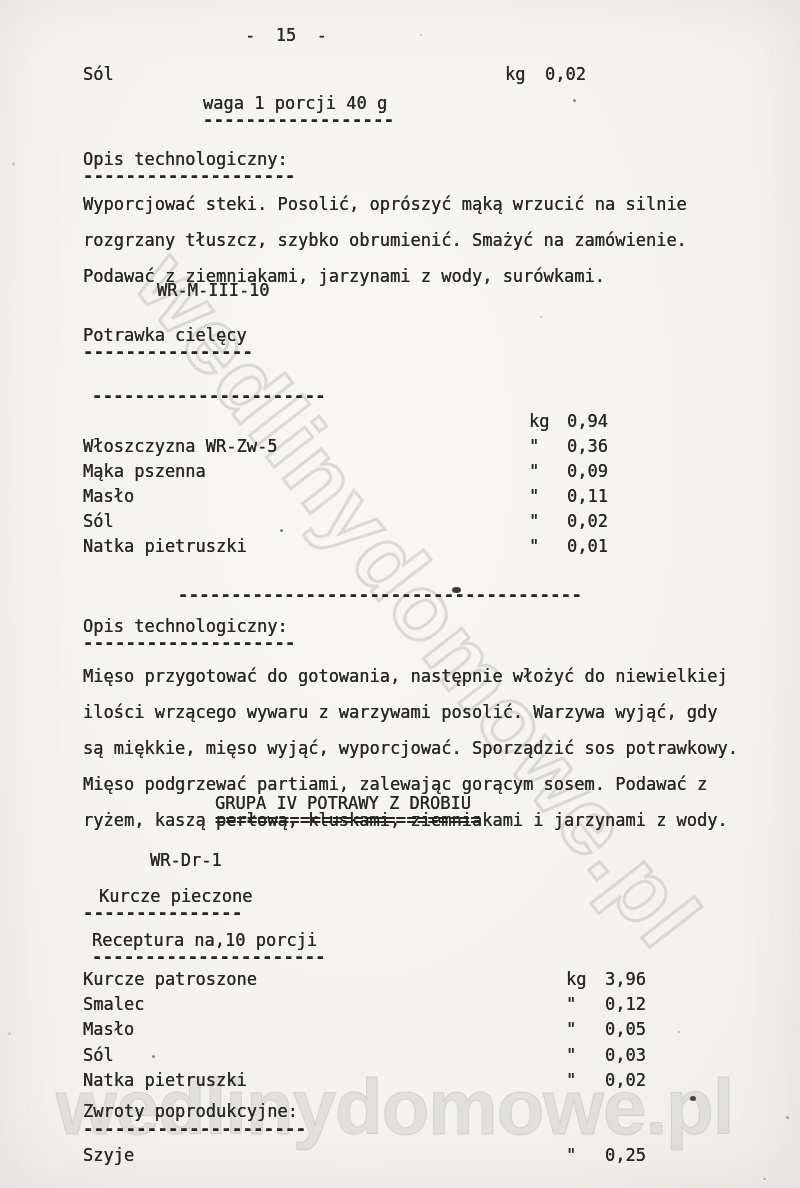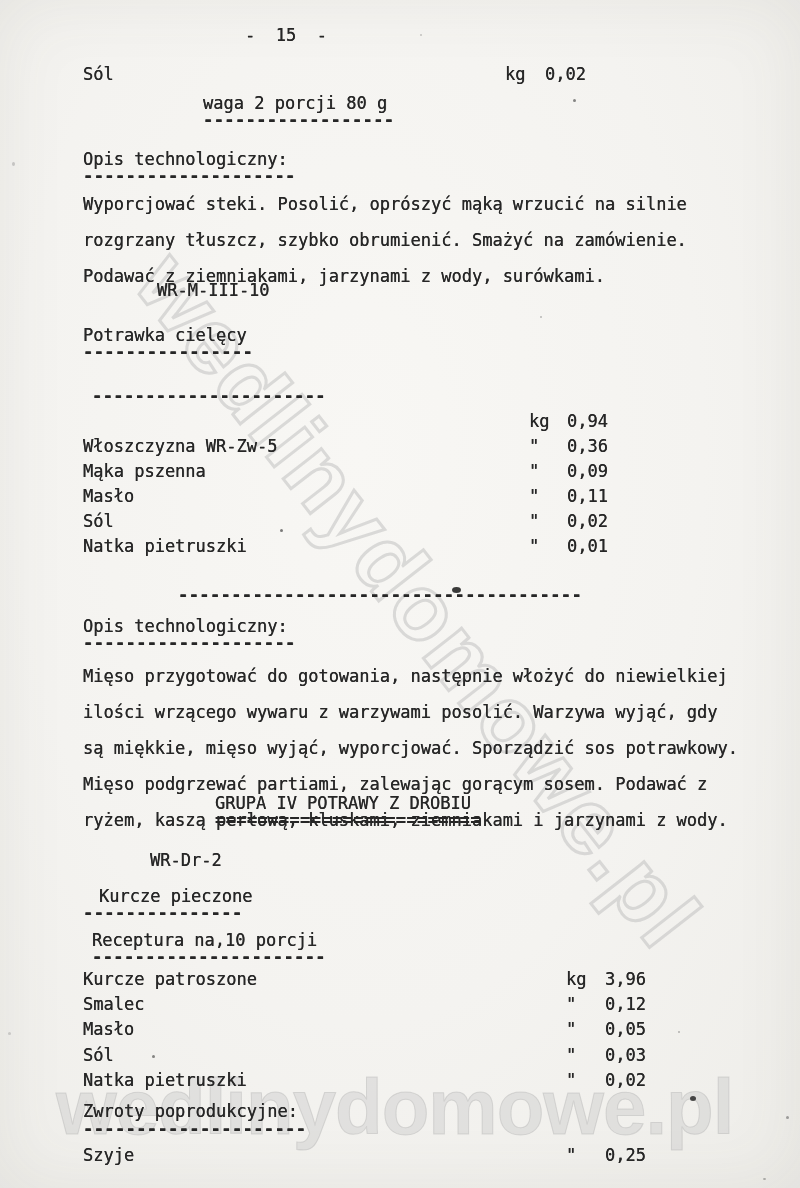--- a/index.html
+++ b/index.html
@@ -68,21 +68,21 @@
   <div class="wm wm-diag">wedlinydomowe.pl</div>
   <div class="wm wm-bottom">wedlinydomowe.pl</div>
 
   <div class="t" style="left:245px;top:25px">-  15  -</div>
 
   <div class="row" style="top:64px">
     <span class="name">Sól</span>
     <span class="c0u">kg</span>
     <span class="c0q">0,02</span>
   </div>
-  <div class="t" style="left:203px;top:93px">waga 2 porcji 80 g</div>
+  <div class="t" style="left:203px;top:93px">waga 1 porcji 40 g</div>
   <div class="t u" style="left:203px;top:110px">------------------</div>
 
   <div class="t" style="left:83px;top:149px">Opis technologiczny:</div>
   <div class="t u" style="left:83px;top:166px">--------------------</div>
   <div class="t para" style="left:83px;top:186px">Wyporcjować steki. Posolić, oprószyć mąką wrzucić na silnie
 rozgrzany tłuszcz, szybko obrumienić. Smażyć na zamówienie.
 Podawać z ziemniakami, jarzynami z wody, surówkami.</div>
 
   <div class="t" style="left:157px;top:280px">WR-M-III-10</div>
   <div class="t" style="left:83px;top:325px">Potrawka cielęcy</div>
@@ -125,21 +125,21 @@
   <div class="t u" style="left:83px;top:633px">--------------------</div>
   <div class="t para" style="left:83px;top:658px">Mięso przygotować do gotowania, następnie włożyć do niewielkiej
 ilości wrzącego wywaru z warzywami posolić. Warzywa wyjąć, gdy
 są miękkie, mięso wyjąć, wyporcjować. Sporządzić sos potrawkowy.
 Mięso podgrzewać partiami, zalewając gorącym sosem. Podawać z
 ryżem, kaszą perłową, kluskami, ziemniakami i jarzynami z wody.</div>
 
   <div class="t" style="left:215px;top:793px">GRUPA IV POTRAWY Z DROBIU</div>
   <div class="t u" style="left:215px;top:810px">=========================</div>
 
-  <div class="t" style="left:150px;top:850px">WR-Dr-2</div>
+  <div class="t" style="left:150px;top:850px">WR-Dr-1</div>
   <div class="t" style="left:99px;top:886px">Kurcze pieczone</div>
   <div class="t u" style="left:83px;top:903px">---------------</div>
   <div class="t" style="left:92px;top:930px">Receptura na,10 porcji</div>
   <div class="t u" style="left:92px;top:947px">----------------------</div>
 
   <div class="row" style="top:969px">
     <span class="name">Kurcze patroszone</span>
     <span class="c2u">kg</span>
     <span class="c2q">3,96</span>
   </div>

